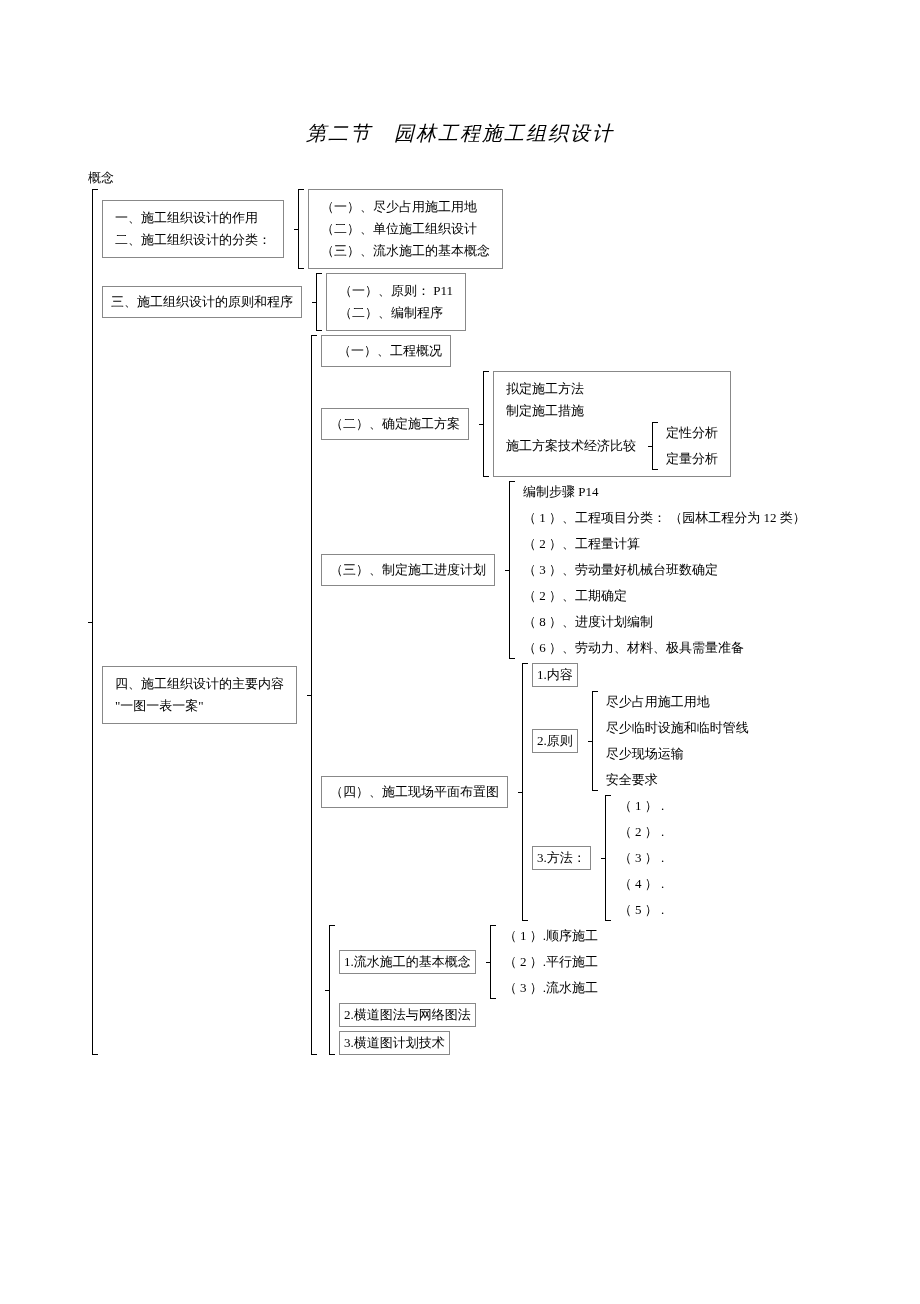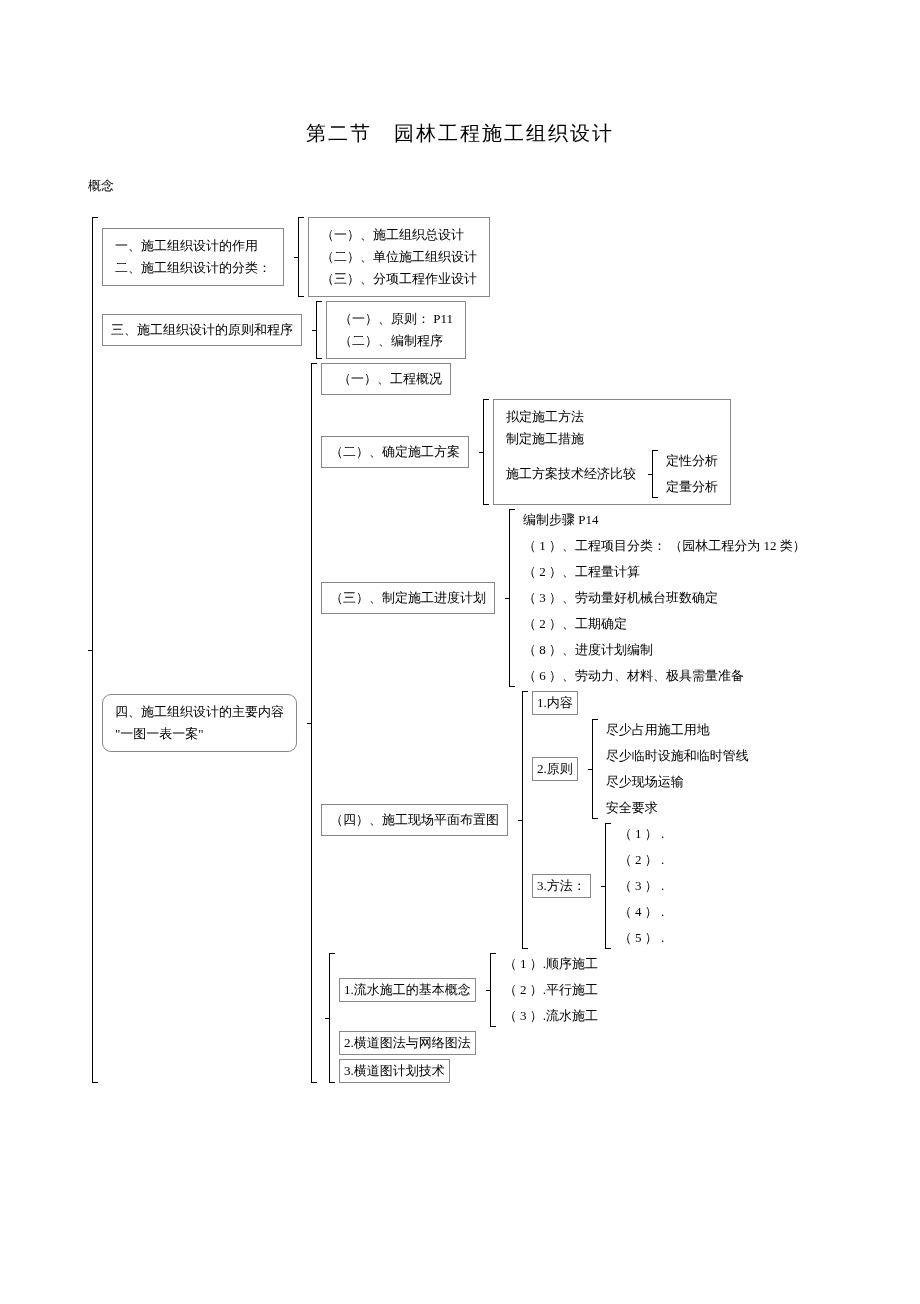--- a/index.html
+++ b/index.html
@@ -11,29 +11,30 @@
     margin: 0;
     padding: 0;
     width: 920px;
   }
   .page {
     padding: 120px 60px 60px 60px;
   }
   .title {
     text-align: center;
     font-size: 20px;
-    margin-bottom: 28px;
+    margin-bottom: 20px;
     letter-spacing: 2px;
+    font-style: italic;
   }
   .tree {
     position: relative;
     padding-left: 24px;
   }
   .root-label {
-    margin-bottom: 20px;
+    margin-bottom: 0;
   }
   .brace-group {
     position: relative;
     display: flex;
     align-items: center;
   }
   .brace {
     flex: 0 0 auto;
     width: 14px;
     align-self: stretch;
@@ -113,43 +114,43 @@
           <div class="box">
             <div class="plain">一、施工组织设计的作用</div>
             <div class="plain">二、施工组织设计的分类：</div>
           </div>
           <div class="brace-group">
             <div class="brace">
                 <span class="btop"></span>
                 <span class="bbot"></span>
               </div>
             <div class="children box" style="border:1px solid #888;">
-              <div class="plain">（一）、施工组织总设计</div>
+              <div class="plain">（一）、尽少占用施工用地</div>
               <div class="plain">（二）、单位施工组织设计</div>
-              <div class="plain">（三）、分项工程作业设计</div>
+              <div class="plain">（三）、流水施工的基本概念</div>
             </div>
           </div>
         </div>
 
         <div class="node-row">
           <div class="box">三、施工组织设计的原则和程序</div>
           <div class="brace-group">
             <div class="brace">
                 <span class="btop"></span>
                 <span class="bbot"></span>
               </div>
             <div class="children box">
               <div class="plain">（一）、原则： P11</div>
               <div class="plain">（二）、编制程序</div>
             </div>
           </div>
         </div>
 
         <div class="node-row" style="align-items:center;">
-          <div class="box" style="align-self:center;border-radius:9px;">
+          <div class="box" style="align-self:center;">
             <div class="plain">四、施工组织设计的主要内容</div>
             <div class="plain">"一图一表一案"</div>
           </div>
           <div class="brace-group">
             <div class="brace">
                 <span class="btop"></span>
                 <span class="bbot"></span>
               </div>
             <div class="children">
 

